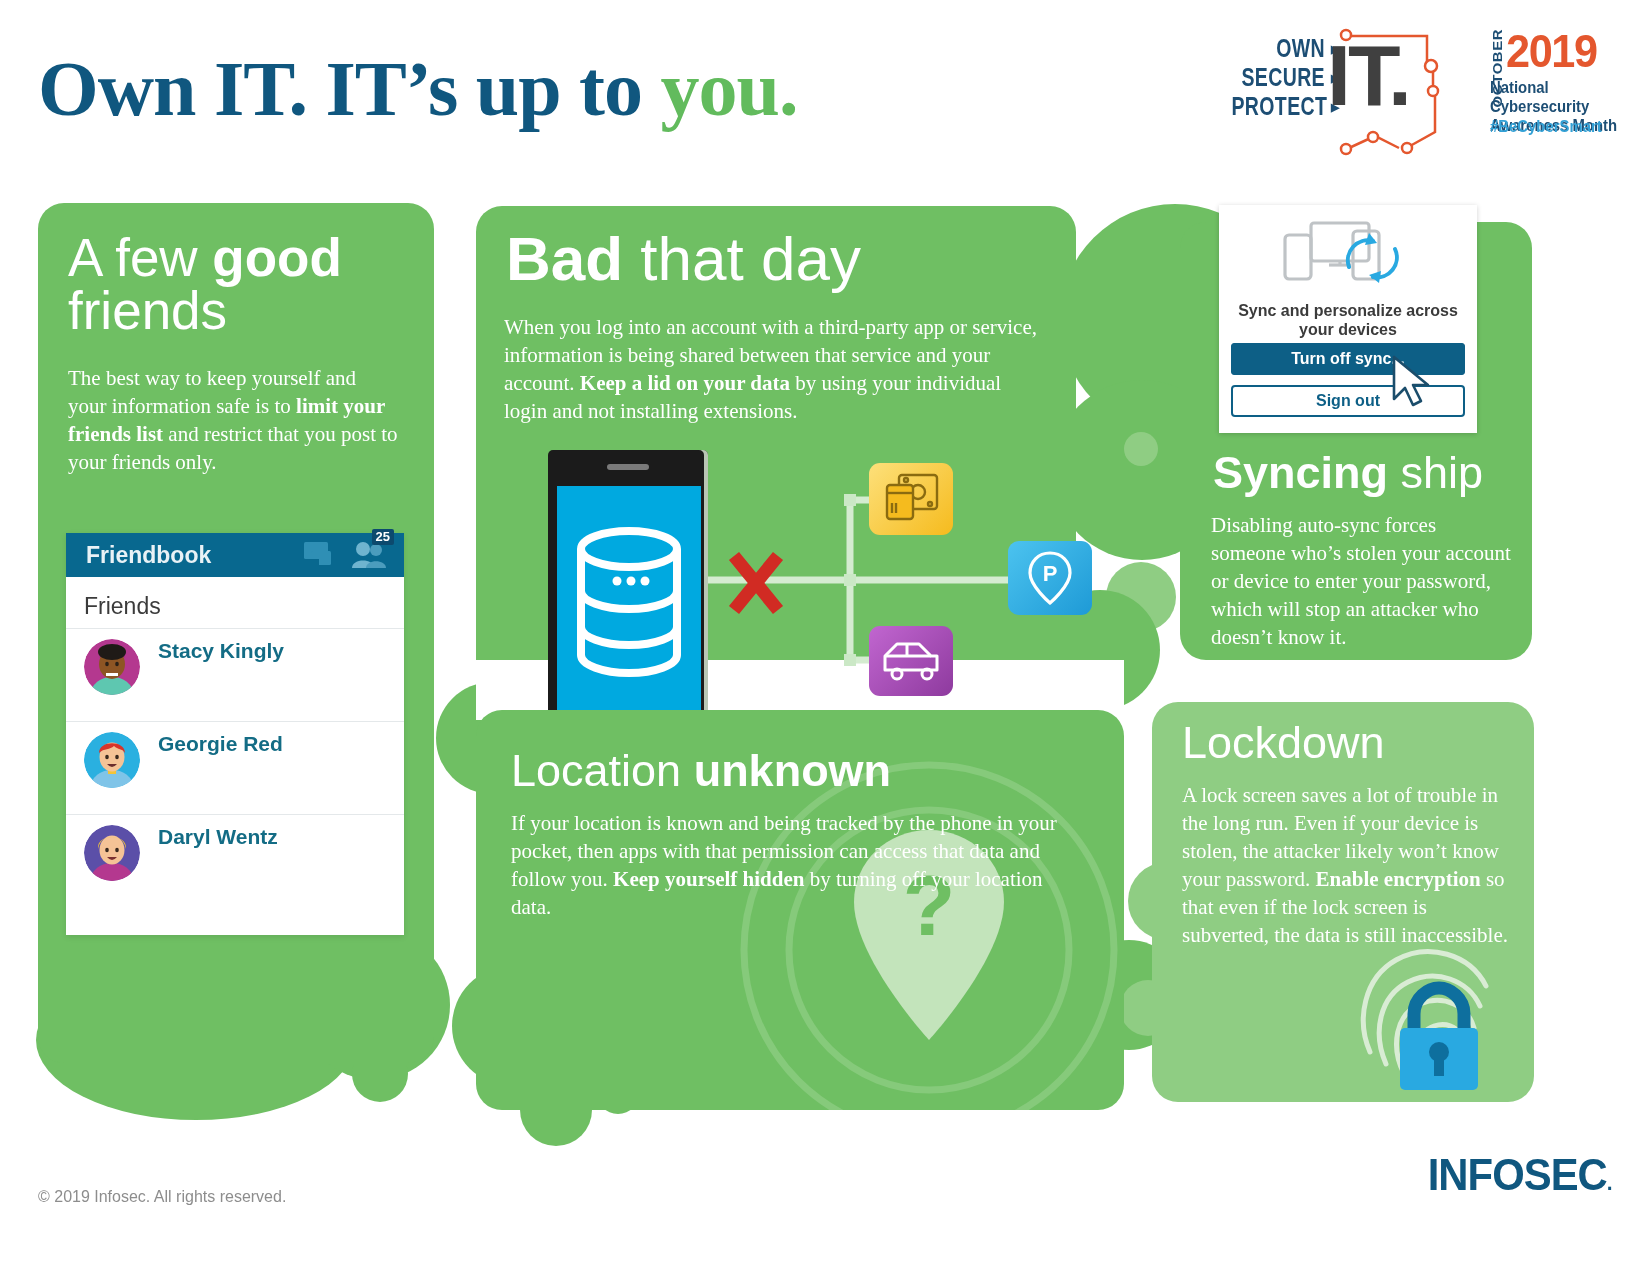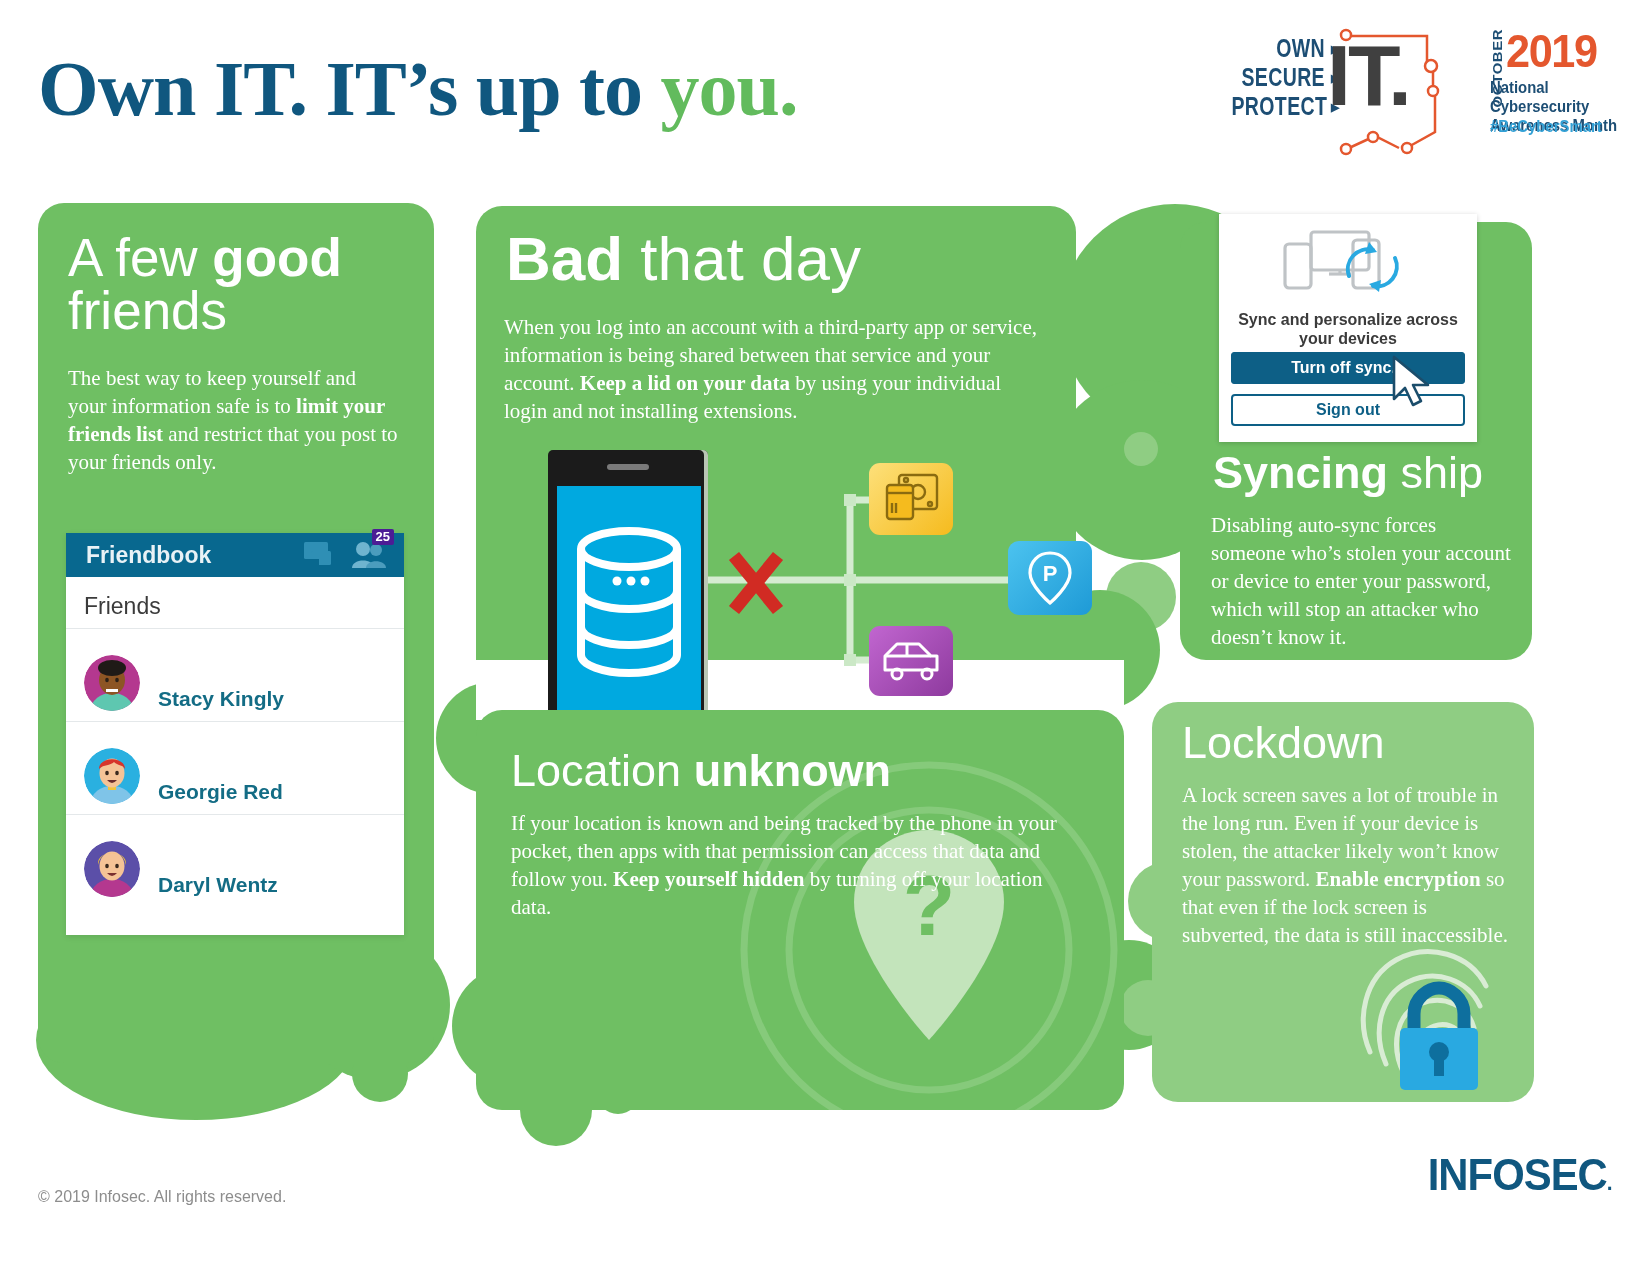--- a/index.html
+++ b/index.html
@@ -144,30 +144,30 @@
     display: flex; align-items: center;
     padding: 0 16px 0 20px;
   }
   .fb-bar .title {
     color: #e9f2f6; font-size: 23px; font-weight: bold;
     flex: 1;
   }
   .fb-icons { display: flex; align-items: center; gap: 14px; position: relative; }
   .badge {
     position: absolute; right: -6px; top: -12px;
-    background: #4c1d95; color: #fff;
+    background: #0c4a6e; color: #fff;
     font-size: 13px; font-weight: bold;
     padding: 1px 4px; border-radius: 2px; line-height: 14px;
   }
   .fb-section {
     font-size: 23px; color: #3b3b3b;
     padding: 16px 0 8px 18px;
   }
   .fb-row {
-    display: flex; align-items: flex-end;
+    display: flex; align-items: flex-start;
     padding: 10px 8px 10px 18px;
     border-top: 1px solid #e4e8ea;
     height: 93px;
   }
   .fb-row:first-of-type { border-top: none; }
   .fb-name { font-size: 21px; font-weight: bold; color: #136c85; margin-left: 18px; }
   .avatar { width: 56px; height: 56px; border-radius: 50%; flex: 0 0 56px; position: relative; overflow: hidden; }
 
   
   #panel-share {
@@ -195,21 +195,21 @@
 
   #panel-lock {
     left: 1152px; top: 702px; width: 382px; height: 400px;
     border-radius: 26px;
   }
   #lock-head { position: absolute; left: 30px; top: 18px; width: 340px; font-size: 45px; }
   #lock-body { position: absolute; left: 30px; top: 80px; width: 330px; font-size: 21px; }
 
   
   .sync-card {
-    position: absolute; left: 1219px; top: 214px;
+    position: absolute; left: 1219px; top: 205px;
     width: 258px; height: 228px;
     background: #ffffff;
     box-shadow: 0 1px 5px rgba(0,0,0,.18);
   }
   .sync-caption {
     position: absolute; left: 12px; top: 96px; width: 234px;
     text-align: center; font-size: 16px; font-weight: bold;
     color: #3b3b3b; line-height: 19px;
   }
   .btn-primary {

